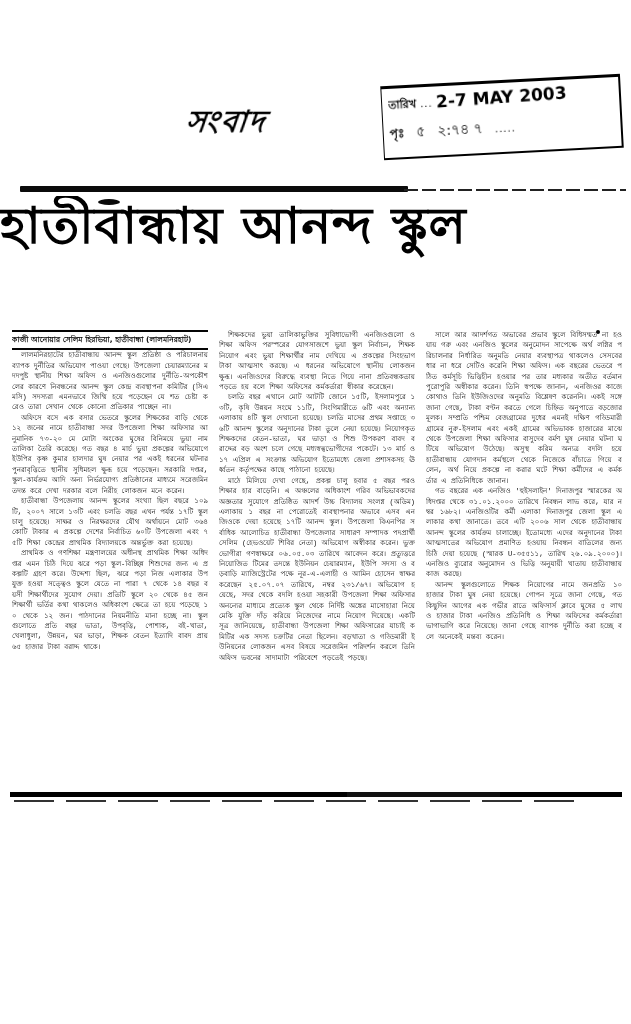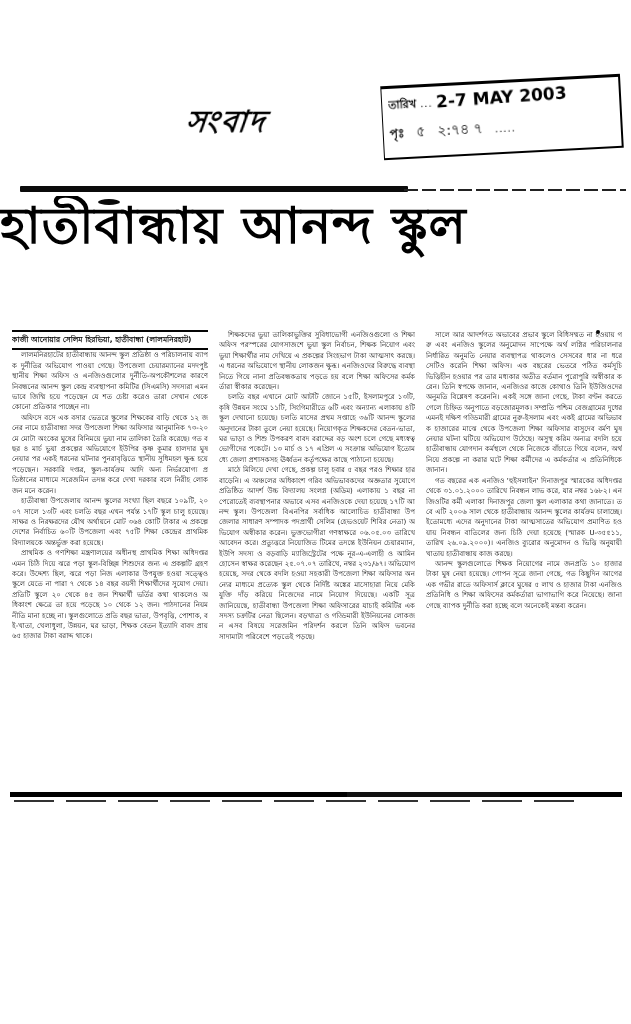--- a/index.html
+++ b/index.html
@@ -61,21 +61,21 @@
   .headline .hl { display:block; }
   
   .article {
     position:absolute; left:12px; top:330px; width:610px; height:460px;
     display:flex; gap:11px;
     color:#1b1b1b;
     filter:blur(.22px) contrast(1.15);
   }
   .col { width:196px; height:460px; overflow:hidden; text-align:justify;
          font-size:7px; line-height:10.4px; }
-  .col p { text-indent:9px; margin:0; word-break:break-all; }
+  .col p { text-indent:9px; margin:0; word-break:break-all;font-family:Liberation Mono, monospace; }
   .byline-box {
     border-top:2px solid #141414; border-bottom:2px solid #141414;
     padding:3px 0 3px 0; 
     font-size:7.5px; font-weight:bold; text-align:left;
     white-space:nowrap; overflow:hidden;
   }
 </style>
 </head>
 <body>
 

